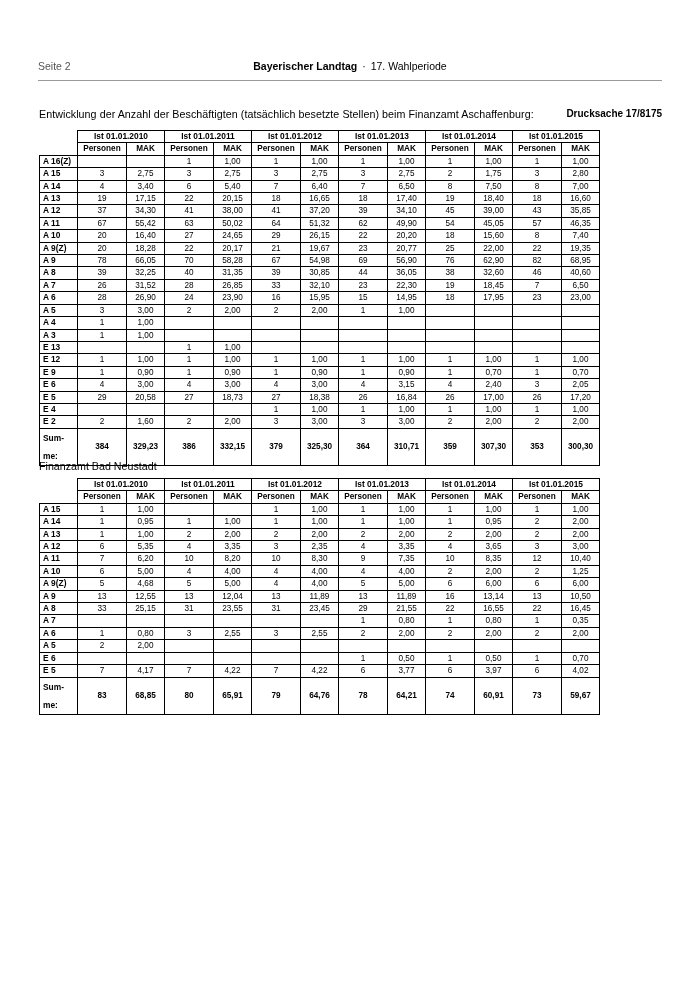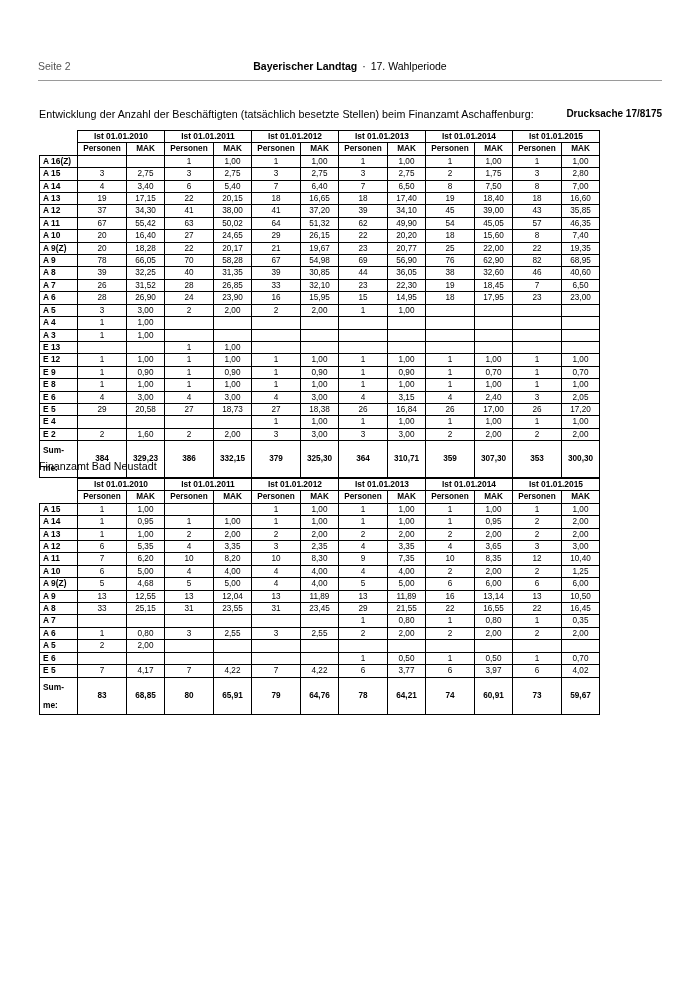--- a/index.html
+++ b/index.html
@@ -466,35 +466,20 @@
             <td>1</td>
             <td>0,90</td>
             <td>1</td>
             <td>0,90</td>
             <td>1</td>
             <td>0,90</td>
             <td>1</td>
             <td>0,70</td>
             <td>1</td>
             <td>0,70</td>
-          </tr>
-          <tr>
-            <td class="lbl">E 8</td>
-            <td>1</td>
-            <td>1,00</td>
-            <td>1</td>
-            <td>1,00</td>
-            <td>1</td>
-            <td>1,00</td>
-            <td>1</td>
-            <td>1,00</td>
-            <td>1</td>
-            <td>1,00</td>
-            <td>1</td>
-            <td>1,00</td>
           </tr>
           <tr>
             <td class="lbl">E 6</td>
             <td>4</td>
             <td>3,00</td>
             <td>4</td>
             <td>3,00</td>
             <td>4</td>
             <td>3,00</td>
             <td>4</td>

